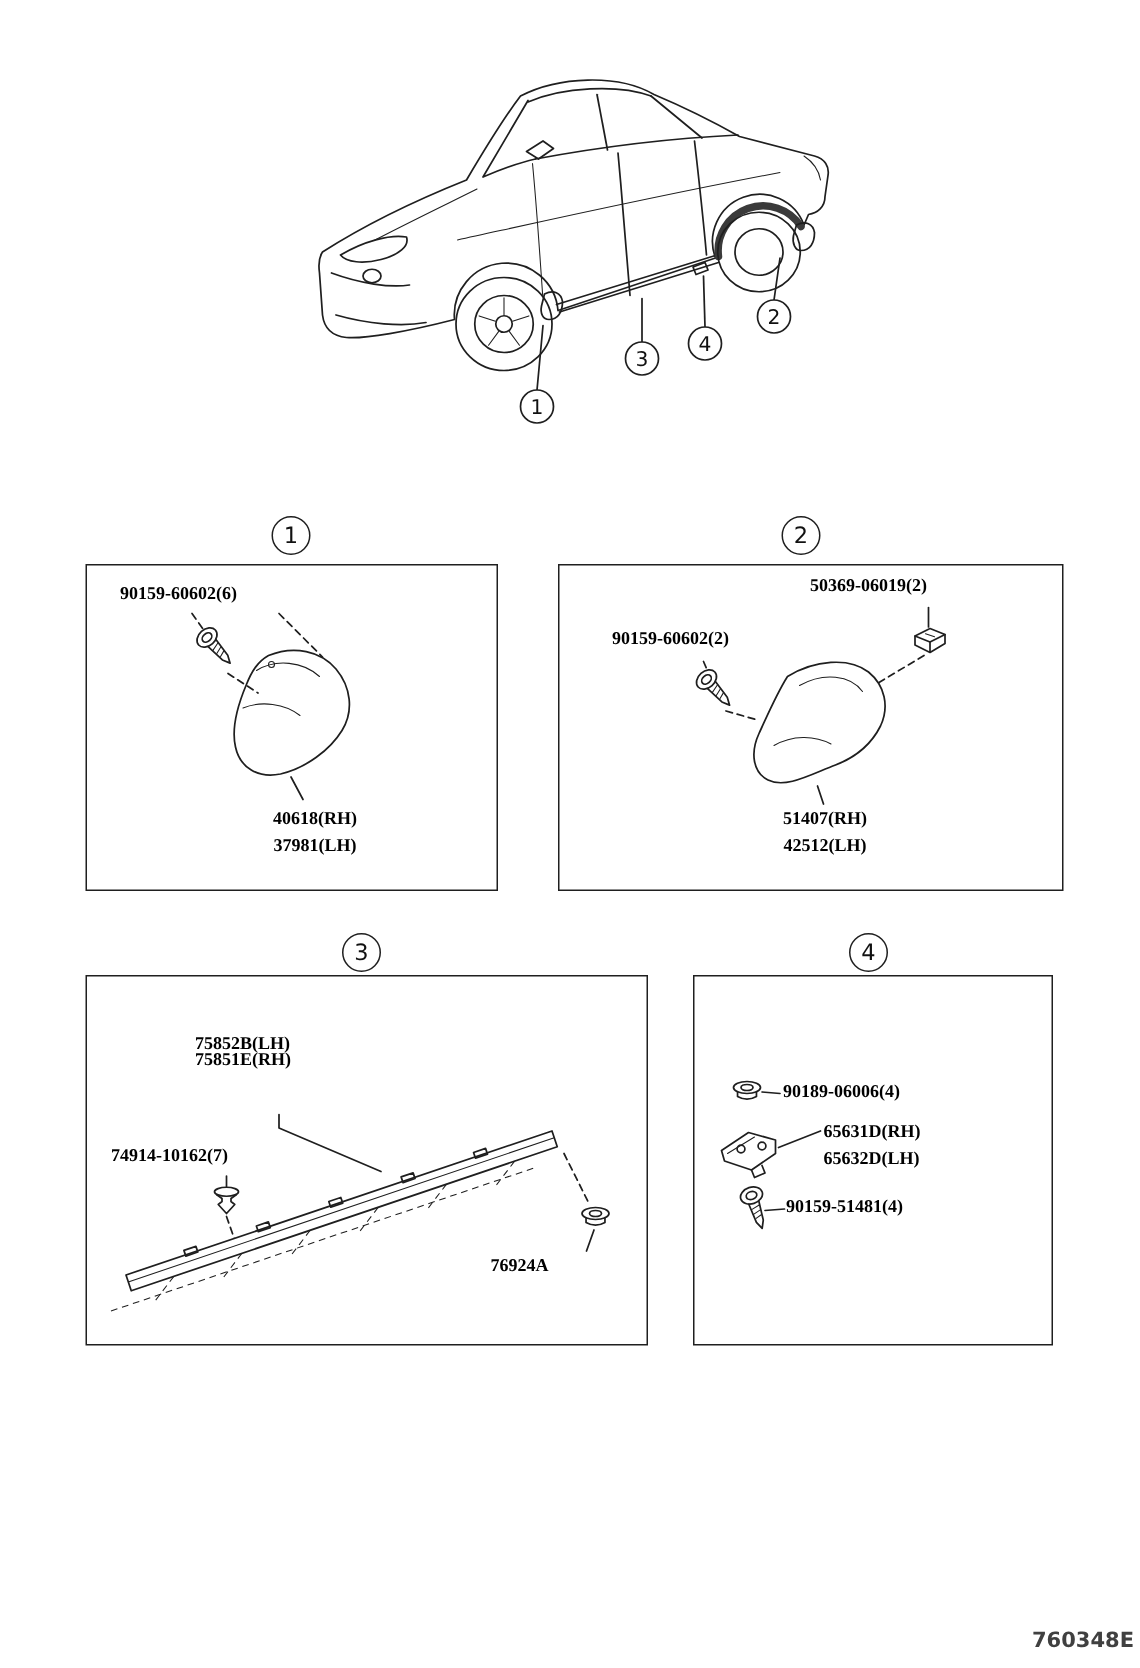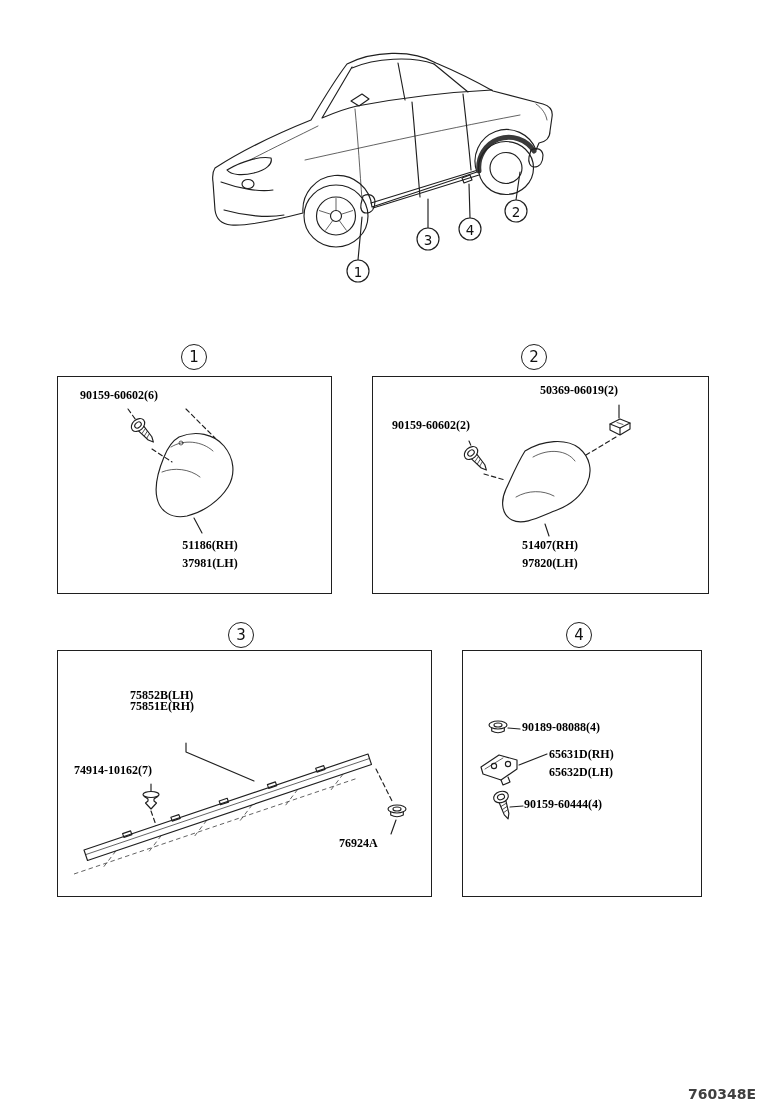--- a/index.html
+++ b/index.html
@@ -112,21 +112,21 @@
       <g class="ln">
         <path d="M121,60 C138,53 156,57 166,69 C176,81 178,97 170,110 C162,123 146,135 129,139 C114,142 102,135 99,121 C96,108 101,92 106,80 C110,70 114,64 121,60 Z"></path>
         <path class="lnt" d="M113,70 C126,62 144,64 155,74"></path>
         <path class="lnt" d="M104,95 C116,90 132,92 142,100"></path>
         <circle class="lnt" cx="123" cy="66" r="2"></circle>
       </g>
       <path class="ln" d="M136,141 L144,156"></path>
     </svg>
   </div>
   <div class="pn" style="left:80px;top:386px;">90159-60602(6)</div>
-  <div class="pn ctr" style="left:146px;top:536px;width:128px;">51186(RH)</div>
+  <div class="pn ctr" style="left:146px;top:536px;width:128px;">40618(RH)</div>
   <div class="pn ctr" style="left:146px;top:554px;width:128px;">37981(LH)</div>
 
   <div class="box" style="left:372px;top:376px;width:335px;height:216px;">
     <svg width="331" height="212" viewBox="0 0 331 212">
       <path class="ln" d="M246,28 L246,41"></path>
       <g class="ln" transform="translate(236,41)">
         <path class="fillw" d="M1,6 L11,1 L21,5 L11,10 Z"></path>
         <path d="M1,6 L1,12 L11,17 L21,11 L21,5 M11,10 L11,17"></path>
         <path class="lnt" d="M8,4.5 L14,6.5"></path>
       </g>
@@ -141,23 +141,23 @@
       <path class="ln dash" d="M111,97 L132,103"></path>
       <g class="ln">
         <path d="M152,74 C170,63 193,61 206,71 C217,80 220,94 214,107 C208,119 197,128 184,133 C168,139 151,149 139,143 C129,138 127,125 133,112 C139,99 145,85 152,74 Z"></path>
         <path class="lnt" d="M160,80 C176,71 194,73 202,84"></path>
         <path class="lnt" d="M143,120 C155,113 170,113 181,119"></path>
       </g>
       <path class="ln" d="M172,147 L176,159"></path>
     </svg>
   </div>
   <div class="pn" style="left:540px;top:381px;">50369-06019(2)</div>
-  <div class="pn" style="left:392px;top:416px;">90159-60602(2)</div>
+  <div class="pn" style="left:408px;top:416px;">90159-60602(2)</div>
   <div class="pn ctr" style="left:486px;top:536px;width:128px;">51407(RH)</div>
-  <div class="pn ctr" style="left:486px;top:554px;width:128px;">97820(LH)</div>
+  <div class="pn ctr" style="left:486px;top:554px;width:128px;">42512(LH)</div>
 
   <div class="box" style="left:57px;top:650px;width:373px;height:245px;">
     <svg width="369" height="241" viewBox="0 0 369 241">
       <path class="ln" d="M128,92 L128,101 L196,130"></path>
       <path class="ln" d="M93,133 L93,140"></path>
       <g class="ln" transform="translate(85,140)">
         <ellipse class="fillw" cx="8" cy="3.5" rx="8" ry="3"></ellipse>
         <path d="M1.5,5.5 L5,8 L5,10 L2.5,12 L8,18 L13.5,12 L11,10 L11,8 L14.5,5.5"></path>
       </g>
       <path class="ln dash" d="M93,160 L99,177"></path>
@@ -177,21 +177,21 @@
         <ellipse class="fillw" cx="9" cy="4" rx="9" ry="4"></ellipse>
         <ellipse cx="9" cy="4" rx="4" ry="2"></ellipse>
         <path d="M2.7,6.8 L2.7,10 Q9,13.5 15.3,10 L15.3,6.8"></path>
       </g>
       <path class="ln" d="M338,169 L333,183"></path>
     </svg>
   </div>
   <div class="pn" style="left:130px;top:697px;">75851E(RH)</div>
   <div class="pn" style="left:130px;top:686px;">75852B(LH)</div>
   <div class="pn" style="left:74px;top:761px;">74914-10162(7)</div>
-  <div class="pn" style="left:339px;top:834px;">76924A</div>
+  <div class="pn" style="left:327px;top:834px;">76924A</div>
 
   <div class="box" style="left:462px;top:650px;width:238px;height:245px;">
     <svg width="234" height="241" viewBox="0 0 234 241">
       <g class="ln" transform="translate(26,70)">
         <ellipse class="fillw" cx="9" cy="4" rx="9" ry="4"></ellipse>
         <ellipse cx="9" cy="4" rx="4" ry="2"></ellipse>
         <path d="M2.7,6.8 L2.7,10 Q9,13.5 15.3,10 L15.3,6.8"></path>
       </g>
       <path class="ln" d="M45,77 L57,78"></path>
       <g class="ln" transform="translate(14,96)">
@@ -204,20 +204,20 @@
       <path class="ln" d="M56,114 L84,103"></path>
       <g class="ln" transform="translate(30,140) rotate(-18,8,6)">
         <ellipse class="fillw" cx="8" cy="6" rx="7.5" ry="5.5"></ellipse>
         <ellipse cx="8" cy="6" rx="3.6" ry="2.6"></ellipse>
         <path d="M4.5,11 L5.6,24 L8,29 L10.4,24 L11.5,11"></path>
         <path class="lnt" d="M5.2,15 L10.9,13.6 M5.7,18.3 L10.6,16.9 M6.2,21.5 L10.2,20.2"></path>
       </g>
       <path class="ln" d="M47,156 L60,155"></path>
     </svg>
   </div>
-  <div class="pn" style="left:522px;top:718px;">90189-08088(4)</div>
+  <div class="pn" style="left:522px;top:718px;">90189-06006(4)</div>
   <div class="pn" style="left:549px;top:745px;">65631D(RH)</div>
   <div class="pn" style="left:549px;top:763px;">65632D(LH)</div>
-  <div class="pn" style="left:524px;top:795px;">90159-60444(4)</div>
+  <div class="pn" style="left:524px;top:795px;">90159-51481(4)</div>
 
   <div class="doc" style="left:688px;top:1086px;width:64px;text-align:right;">760348E</div>
 
 </div>
 
 </body></html>

